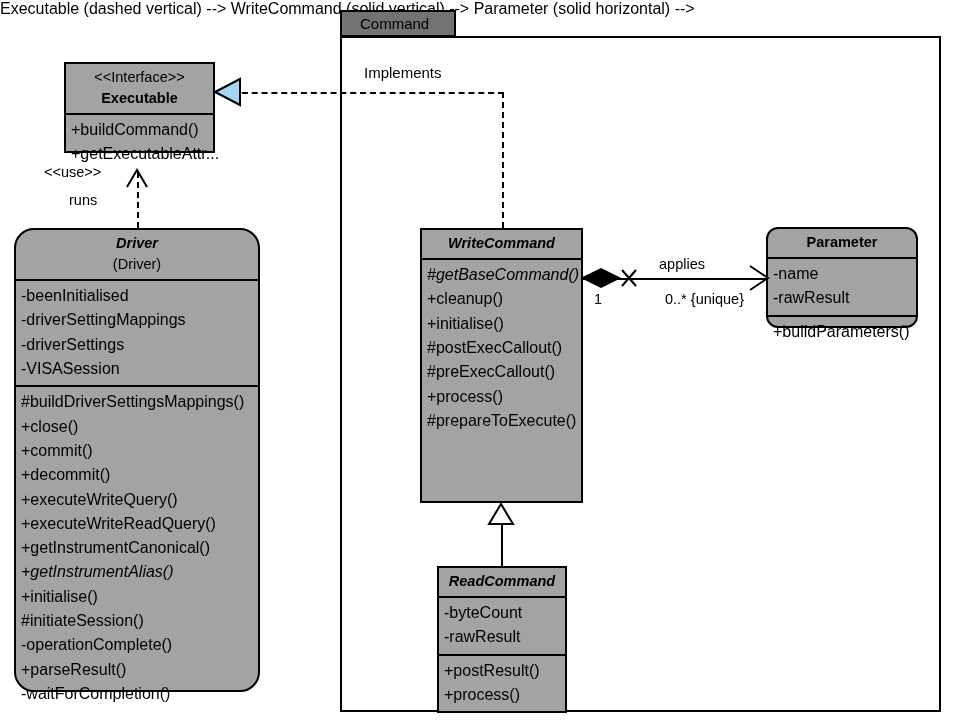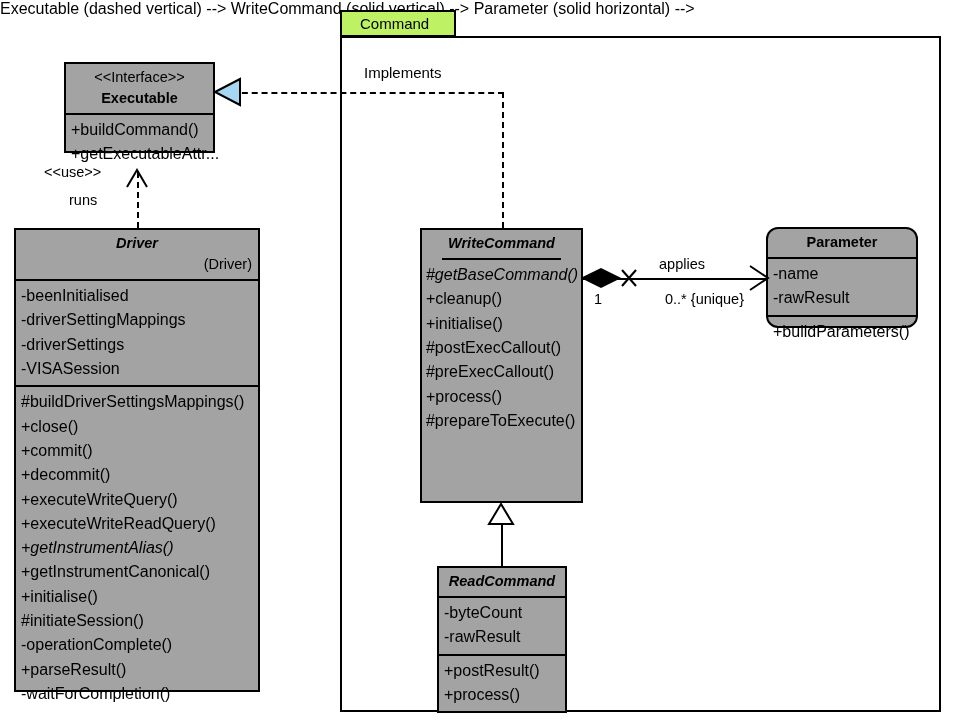--- a/index.html
+++ b/index.html
@@ -14,21 +14,21 @@
     background: #ffffff;
     font-family: "Liberation Sans", sans-serif;
     overflow: hidden;
   }
 
   
   .pkg-tab {
     position: absolute;
     box-sizing: border-box;
     border: 2px solid #000;
-    background: #bef264;
+    background: #737373;
     z-index: 3;
     display: flex;
     align-items: center;
     padding-left: 18px;
     font-size: 15px;
     color: #000;
   }
   .pkg-body {
     position: absolute;
     box-sizing: border-box;
@@ -69,21 +69,20 @@
     font-size: 14.5px;
     font-weight: bold;
     color: #000;
     line-height: 1.45;
   }
   .cname.abstract { font-style: italic; }
   .csub {
     font-size: 14.5px;
     color: #000;
     line-height: 1.45;
-    text-align: right;
   }
   .cls-sec {
     box-sizing: border-box;
     padding: 3px 4px 4px 5px;
     border-bottom: 2px solid #000;
   }
   .cls-sec:last-child { border-bottom: none; }
   .member {
     font-size: 16px;
     color: #000;
@@ -195,50 +194,50 @@
       <div class="stereo">&lt;&lt;Interface&gt;&gt;</div>
       <div class="cname">Executable</div>
     </div>
     <div class="cls-sec">
       <div class="member">+buildCommand()</div>
       <div class="member">+getExecutableAttr...</div>
     </div>
   </div>
 
   
-  <div class="cls" style="left:14px; top:228px; width:246px; height:464px;">
+  <div class="cls" style="left:14px; top:228px; width:246px; height:464px;border-radius:20px;">
     <div class="cls-head">
       <div class="cname abstract">Driver</div>
       <div class="csub">(Driver)</div>
     </div>
     <div class="cls-sec">
       <div class="member">-beenInitialised</div>
       <div class="member">-driverSettingMappings</div>
       <div class="member">-driverSettings</div>
       <div class="member">-VISASession</div>
     </div>
     <div class="cls-sec">
       <div class="member">#buildDriverSettingsMappings()</div>
       <div class="member">+close()</div>
       <div class="member">+commit()</div>
       <div class="member">+decommit()</div>
       <div class="member">+executeWriteQuery()</div>
       <div class="member">+executeWriteReadQuery()</div>
+      <div class="member">+getInstrumentCanonical()</div>
       <div class="member abstract">+getInstrumentAlias()</div>
-      <div class="member">+getInstrumentCanonical()</div>
       <div class="member">+initialise()</div>
       <div class="member">#initiateSession()</div>
       <div class="member">-operationComplete()</div>
       <div class="member">+parseResult()</div>
       <div class="member">-waitForCompletion()</div>
     </div>
   </div>
 
   
-  <div class="cls" style="left:420px; top:228px; width:163px; height:275px;align-items:center;">
+  <div class="cls" style="left:420px; top:228px; width:163px; height:275px;">
     <div class="cls-head">
       <div class="cname abstract">WriteCommand</div>
     </div>
     <div class="cls-sec">
       <div class="member abstract">#getBaseCommand()</div>
       <div class="member">+cleanup()</div>
       <div class="member">+initialise()</div>
       <div class="member">#postExecCallout()</div>
       <div class="member">#preExecCallout()</div>
       <div class="member">+process()</div>

